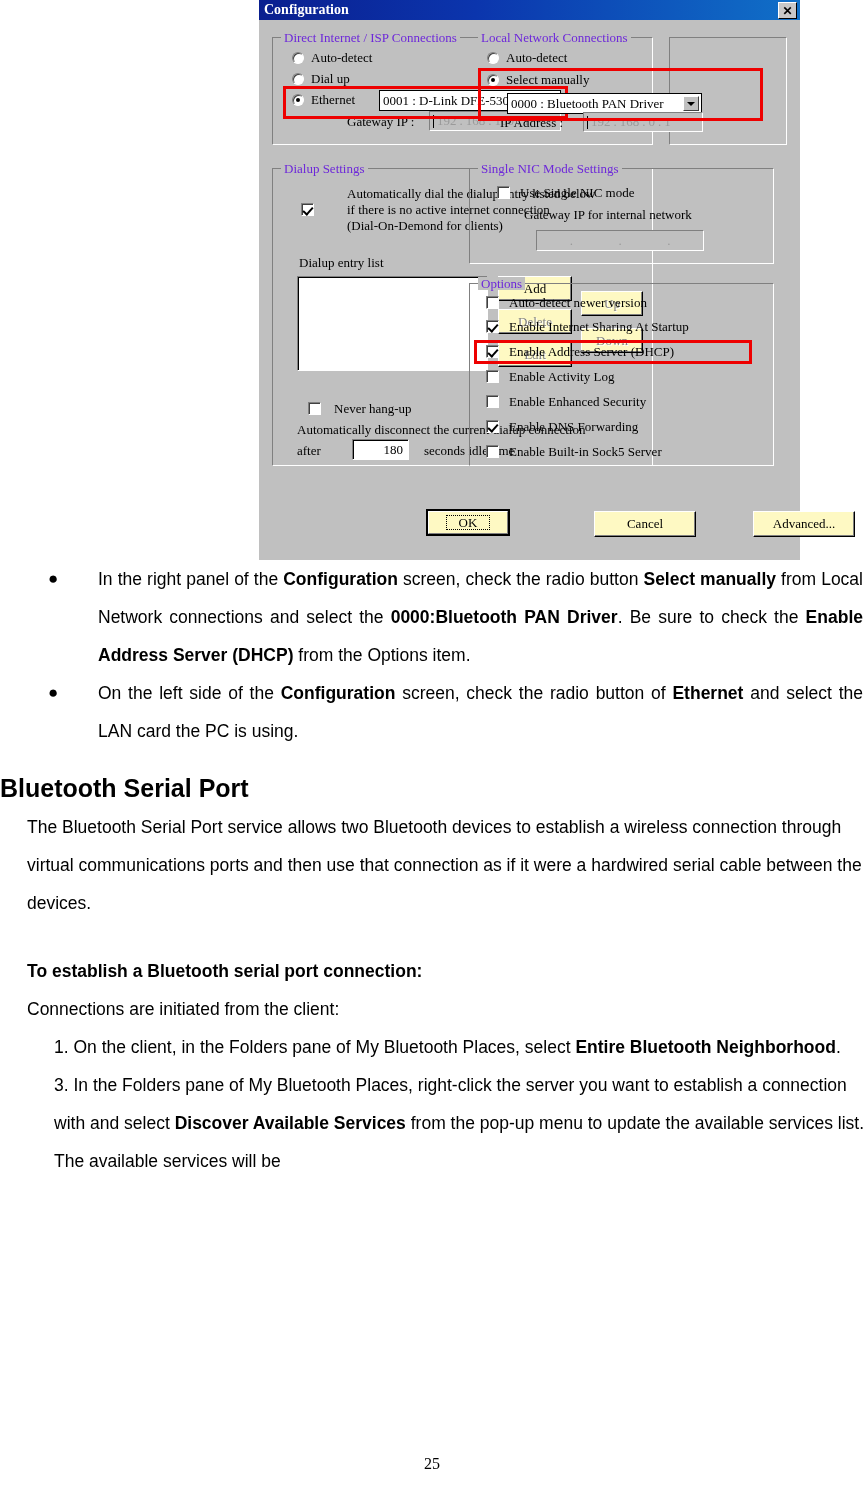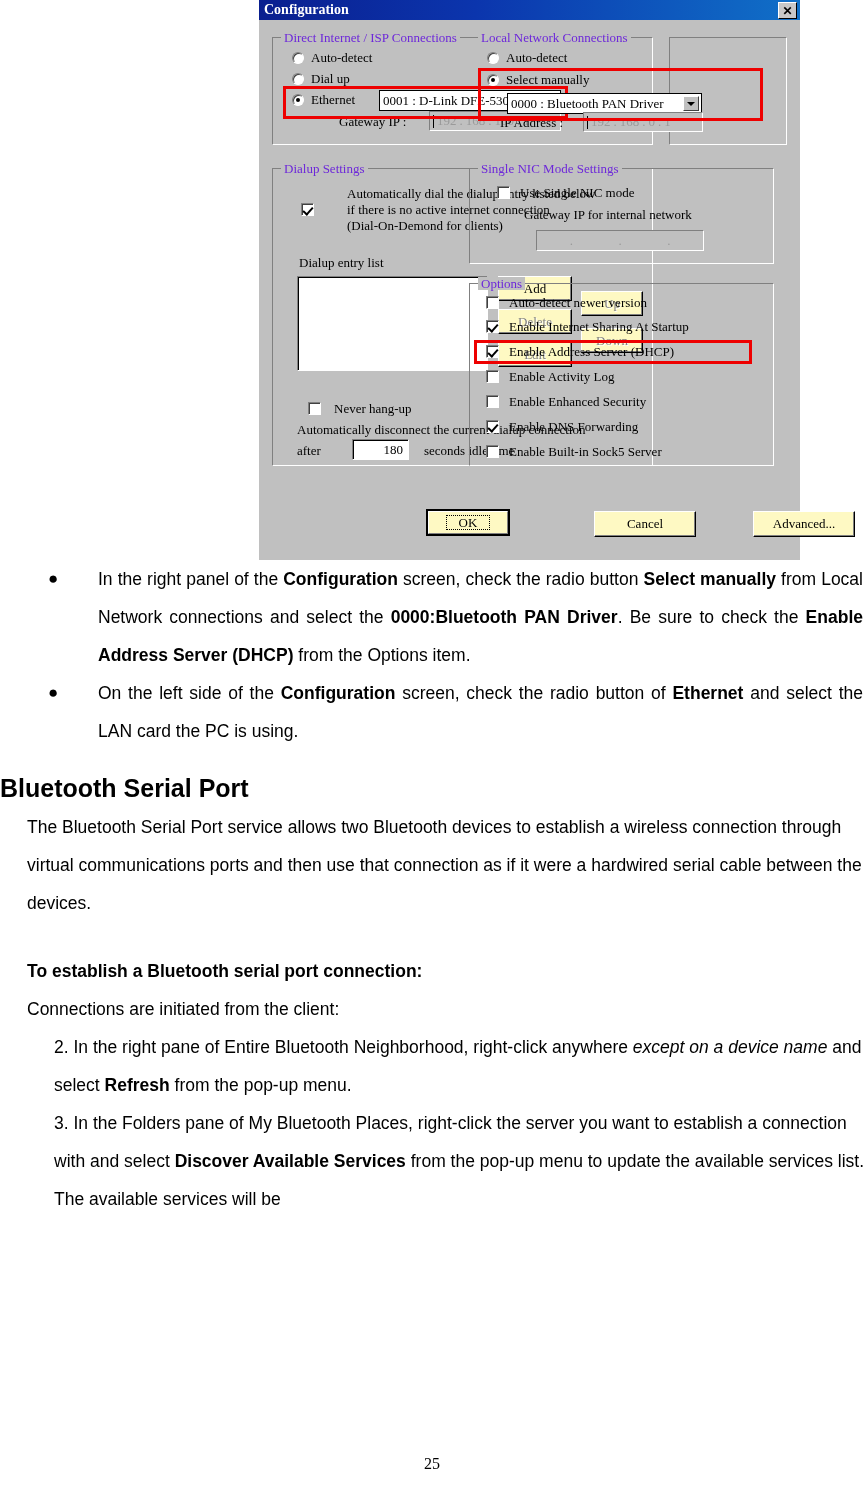--- a/index.html
+++ b/index.html
@@ -363,21 +363,21 @@
     <div class="radio checked" style="left:33px; top:74px;"></div>
     <div class="lbl" style="left:52px; top:73px;">Ethernet</div>
 
     <div class="combo" style="left:120px; top:70px; width:182px; height:21px;">
       <span class="combo-text">0001 : D-Link DFE-530TX PCI Fast</span>
       <span class="arrow">
           <span class="arrow-gl"></span>
         </span>
     </div>
 
-    <div class="lbl" style="left:80px; top:95px;">Gateway IP :</div>
+    <div class="lbl" style="left:88px; top:95px;">Gateway IP :</div>
     <div class="sunken-field" style="left:170px; top:91px; width:132px; height:20px;">
       <span class="caret"></span>
       <span class="ip-seg">192</span>
         <span class="ip-dot">.</span>
         <span class="ip-seg">168</span>
         <span class="ip-dot">.</span>
         <span class="ip-seg">100</span>
         <span class="ip-dot">.</span>
         <span class="ip-seg">1</span>
     </div>
@@ -512,20 +512,20 @@
   <h2 class="h-section">Bluetooth Serial Port</h2>
 
   <p class="indent-p">The Bluetooth Serial Port service allows two Bluetooth devices to establish a wireless connection through virtual communications ports and then use that connection as if it were a hardwired serial cable between the devices.</p>
 
   <div class="spacer-md"></div>
 
   <p class="indent-p" style="font-weight:bold;">To establish a Bluetooth serial port connection:</p>
 
   <p class="indent-p">Connections are initiated from the client:</p>
 
-
-  <p class="indent-p2"><span>2. In the right pane of Entire Bluetooth Neighborhood, right-click anywhere </span><i>except on a device name</i><span> and select </span><b>Refresh</b><span> from the pop-up menu.</span></p>
+  <p class="indent-p2"><span>1. On the client, in the Folders pane of My Bluetooth Places, select </span><b>Entire Bluetooth Neighborhood</b><span>.</span></p>
+
 
   <p class="indent-p2"><span>3. In the Folders pane of My Bluetooth Places, right-click the server you want to establish a connection with and select </span><b>Discover Available Services</b><span> from the pop-up menu to update the available services list. The available services will be</span></p>
 
 </div>
 
 <div class="pagenum">25</div>
 
 </body></html>

